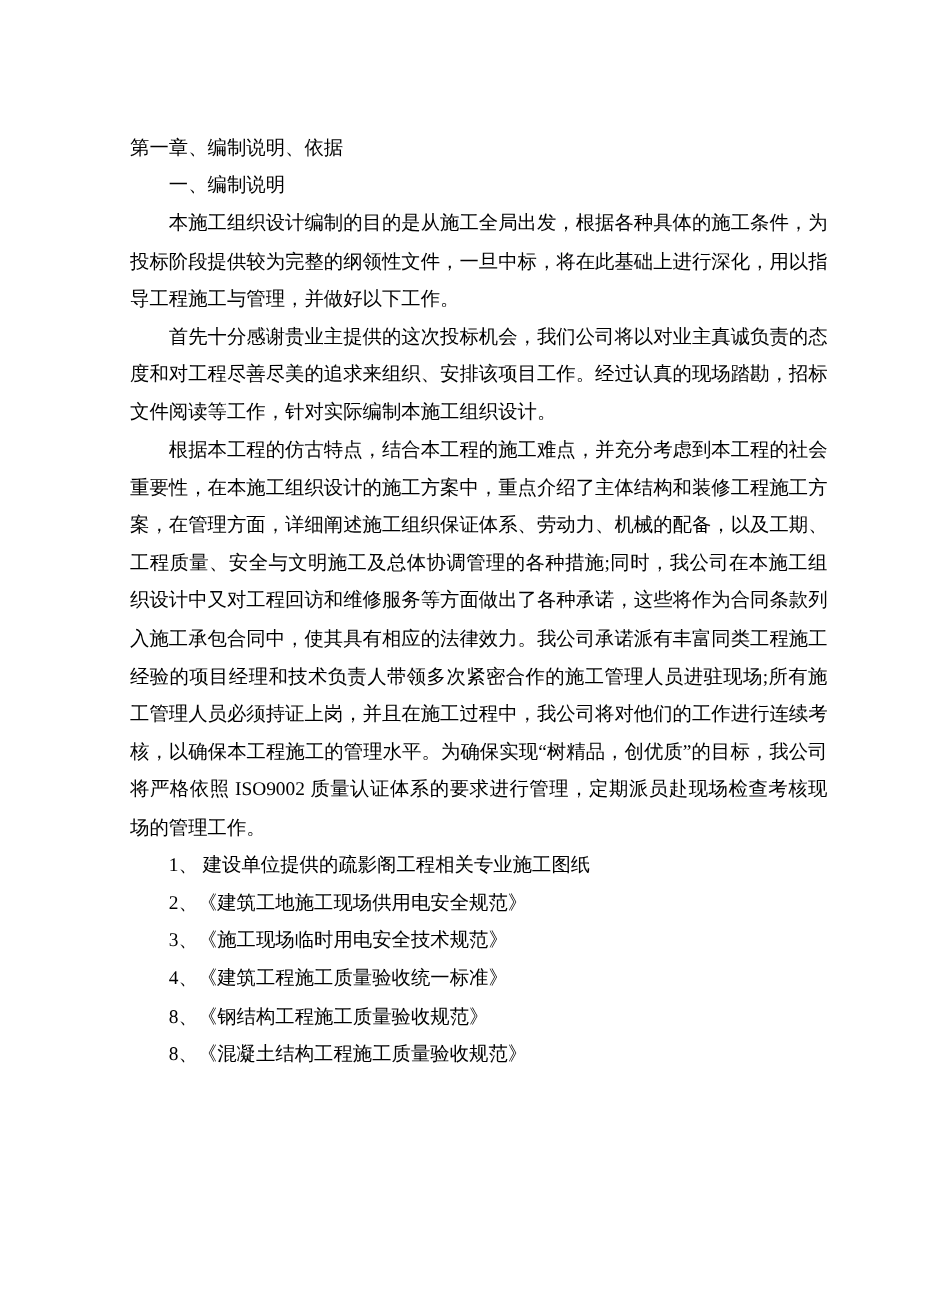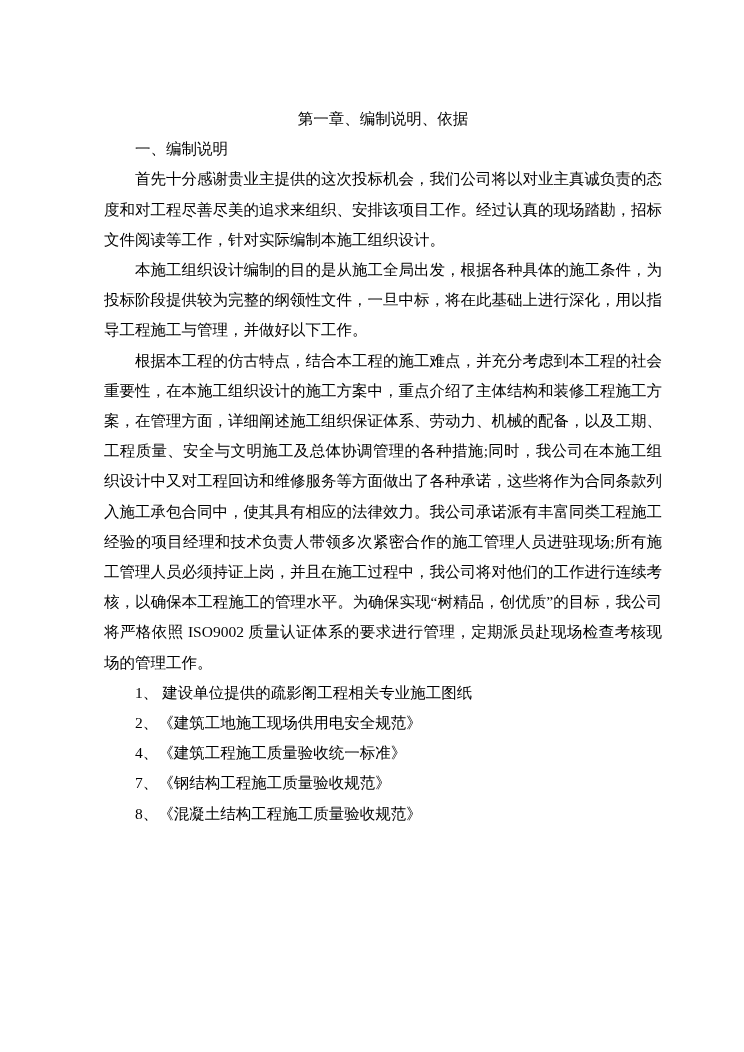--- a/index.html
+++ b/index.html
@@ -20,51 +20,51 @@
       height: 1052px;
       background: #ffffff;
       padding: 104px 82px 0 104px;
     }
     .line {
       margin: 0;
       font-size: 15.5px;
       line-height: 30.2px;
     }
     .title {
-      text-align: center;
     }
     .indent {
       text-indent: 31px;
     }
     .para {
       text-align: justify;
     }
   </style>
 </head>
 <body>
 
 <div class="page">
 
   <p class="line title">第一章、编制说明、依据</p>
 
   <p class="line indent">一、编制说明</p>
 
+  <p class="line indent para">本施工组织设计编制的目的是从施工全局出发，根据各种具体的施工条件，为投标阶段提供较为完整的纲领性文件，一旦中标，将在此基础上进行深化，用以指导工程施工与管理，并做好以下工作。</p>
+
   <p class="line indent para">首先十分感谢贵业主提供的这次投标机会，我们公司将以对业主真诚负责的态度和对工程尽善尽美的追求来组织、安排该项目工作。经过认真的现场踏勘，招标文件阅读等工作，针对实际编制本施工组织设计。</p>
-
-  <p class="line indent para">本施工组织设计编制的目的是从施工全局出发，根据各种具体的施工条件，为投标阶段提供较为完整的纲领性文件，一旦中标，将在此基础上进行深化，用以指导工程施工与管理，并做好以下工作。</p>
 
   <p class="line indent para">根据本工程的仿古特点，结合本工程的施工难点，并充分考虑到本工程的社会重要性，在本施工组织设计的施工方案中，重点介绍了主体结构和装修工程施工方案，在管理方面，详细阐述施工组织保证体系、劳动力、机械的配备，以及工期、工程质量、安全与文明施工及总体协调管理的各种措施;同时，我公司在本施工组织设计中又对工程回访和维修服务等方面做出了各种承诺，这些将作为合同条款列入施工承包合同中，使其具有相应的法律效力。我公司承诺派有丰富同类工程施工经验的项目经理和技术负责人带领多次紧密合作的施工管理人员进驻现场;所有施工管理人员必须持证上岗，并且在施工过程中，我公司将对他们的工作进行连续考核，以确保本工程施工的管理水平。为确保实现“树精品，创优质”的目标，我公司将严格依照 ISO9002 质量认证体系的要求进行管理，定期派员赴现场检查考核现场的管理工作。</p>
 
 
   <p class="line indent">1、 建设单位提供的疏影阁工程相关专业施工图纸</p>
 
   <p class="line indent">2、《建筑工地施工现场供用电安全规范》</p>
 
+  <p class="line indent">3、《施工现场临时用电安全技术规范》</p>
 
   <p class="line indent">4、《建筑工程施工质量验收统一标准》</p>
 
 
 
-  <p class="line indent">7、《钢结构工程施工质量验收规范》</p>
+  <p class="line indent">8、《钢结构工程施工质量验收规范》</p>
 
   <p class="line indent">8、《混凝土结构工程施工质量验收规范》</p>
 
 </div>
 
 </body></html>

